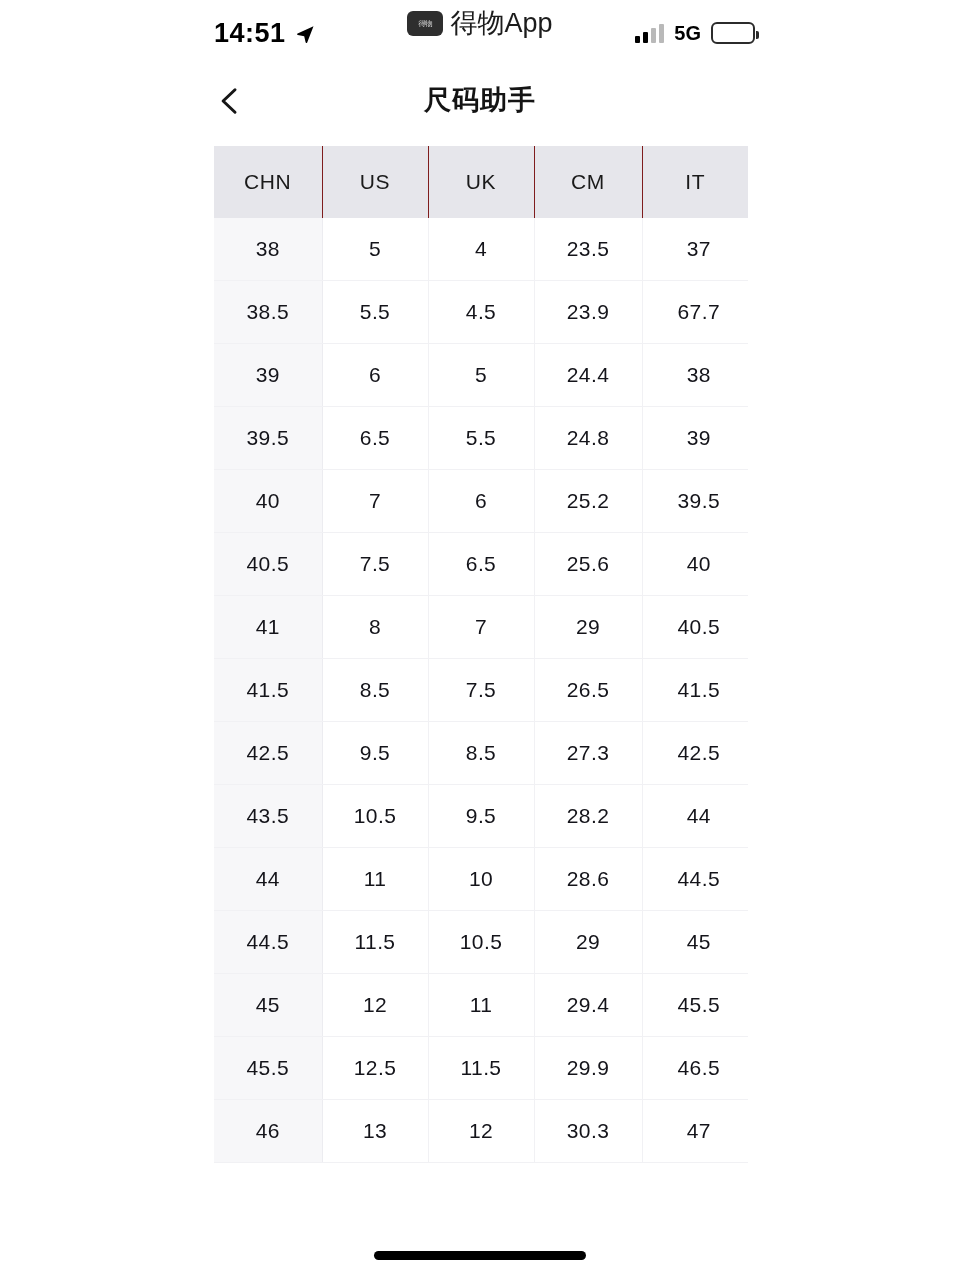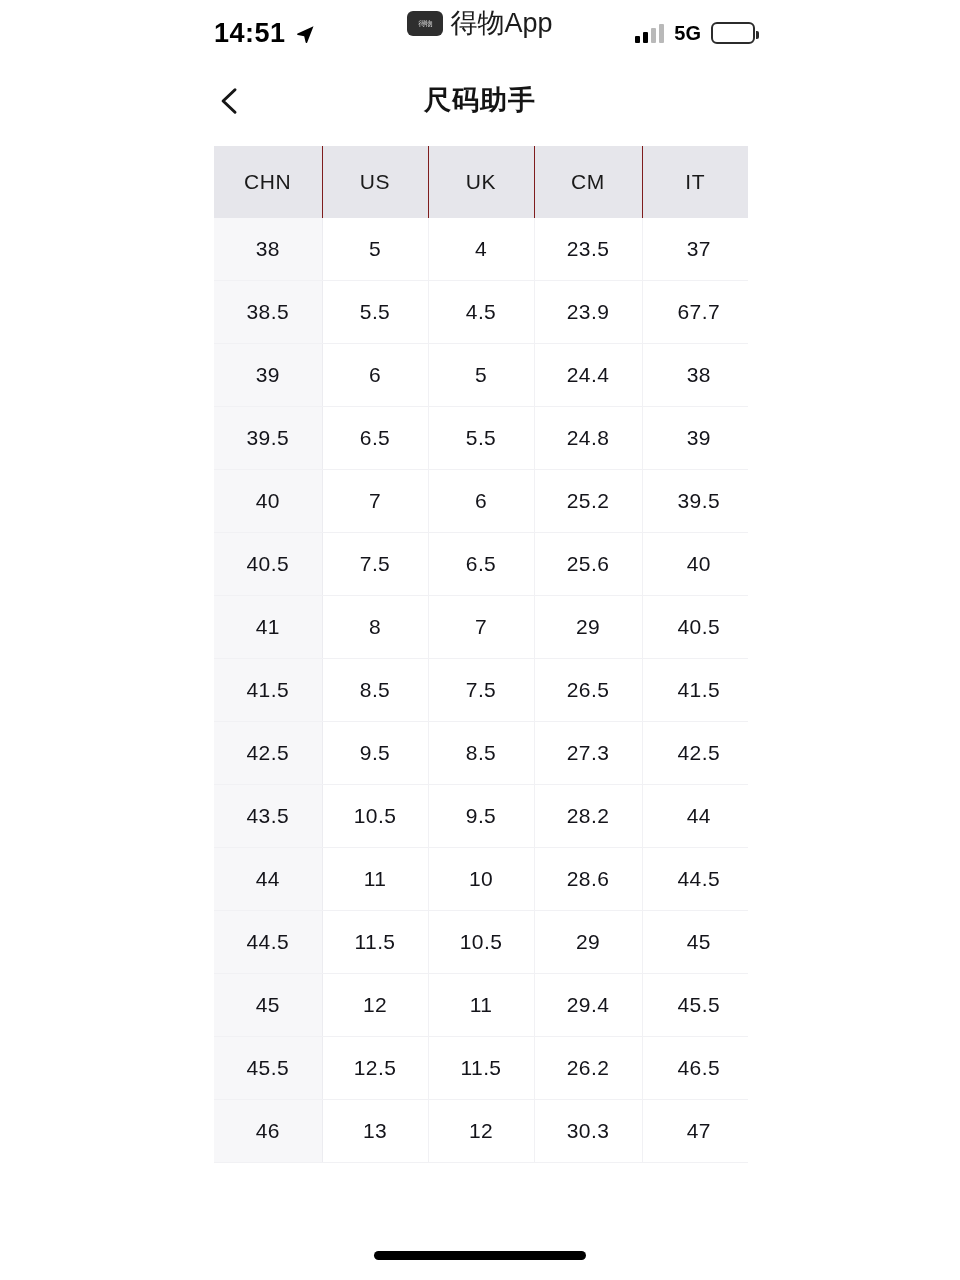--- a/index.html
+++ b/index.html
@@ -383,21 +383,21 @@
           <td class="col-chn">45</td>
           <td>12</td>
           <td>11</td>
           <td>29.4</td>
           <td>45.5</td>
         </tr>
         <tr>
           <td class="col-chn">45.5</td>
           <td>12.5</td>
           <td>11.5</td>
-          <td>26.2</td>
+          <td>29.9</td>
           <td>46.5</td>
         </tr>
         <tr>
           <td class="col-chn">46</td>
           <td>13</td>
           <td>12</td>
           <td>30.3</td>
           <td>47</td>
         </tr>
       </tbody>

